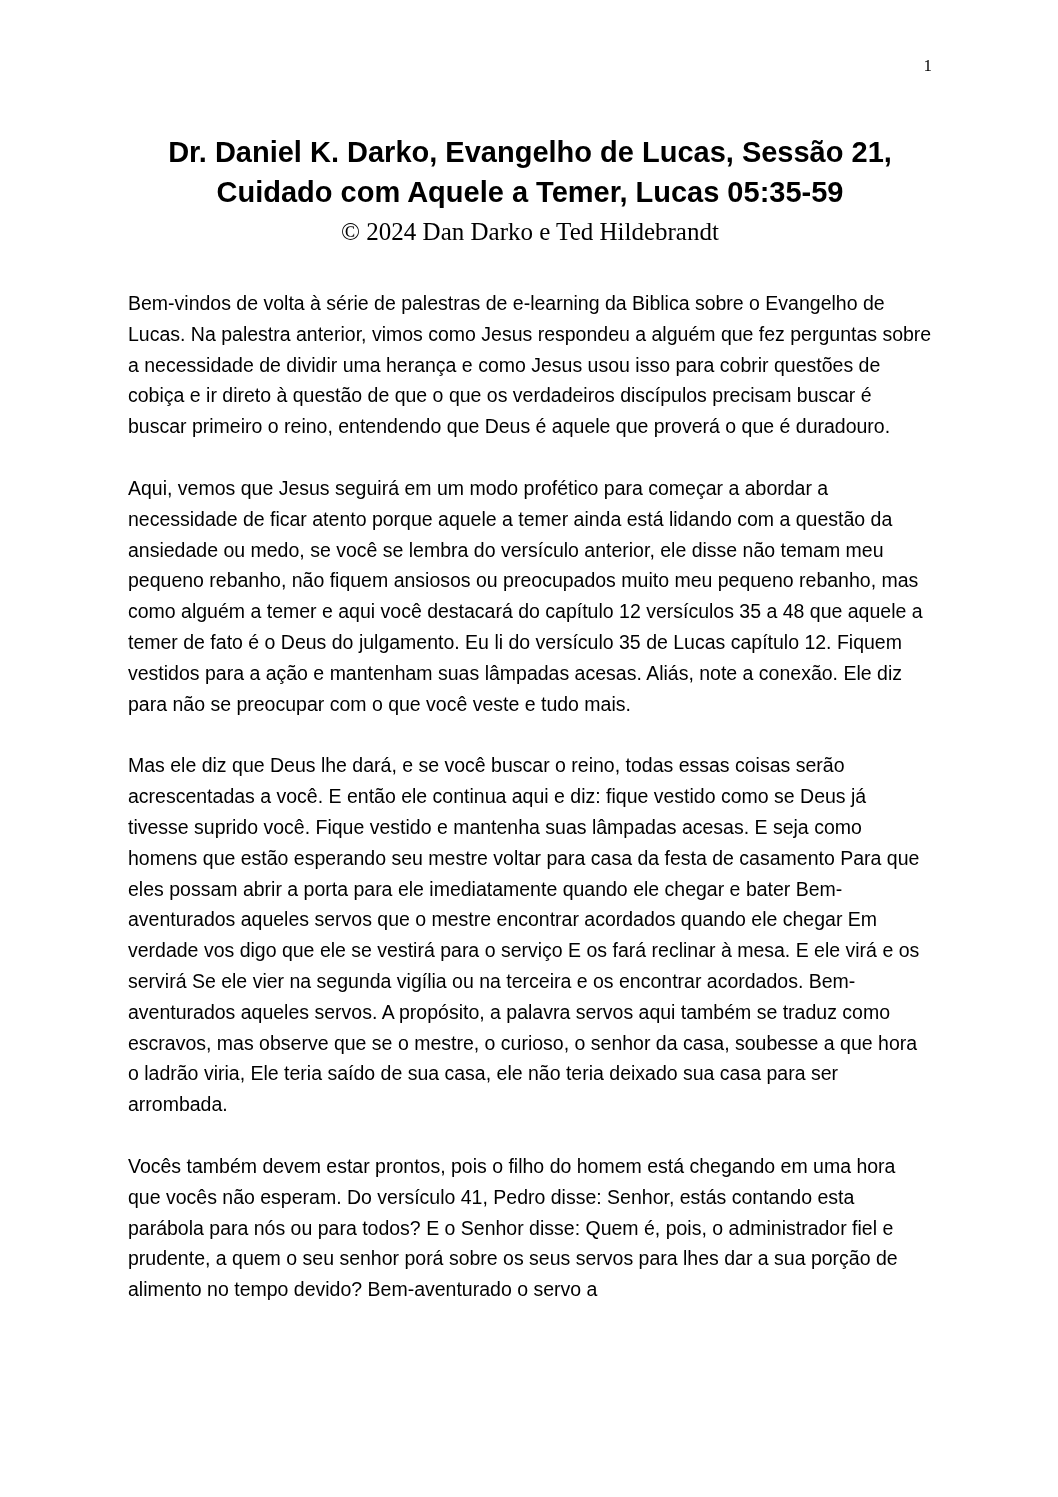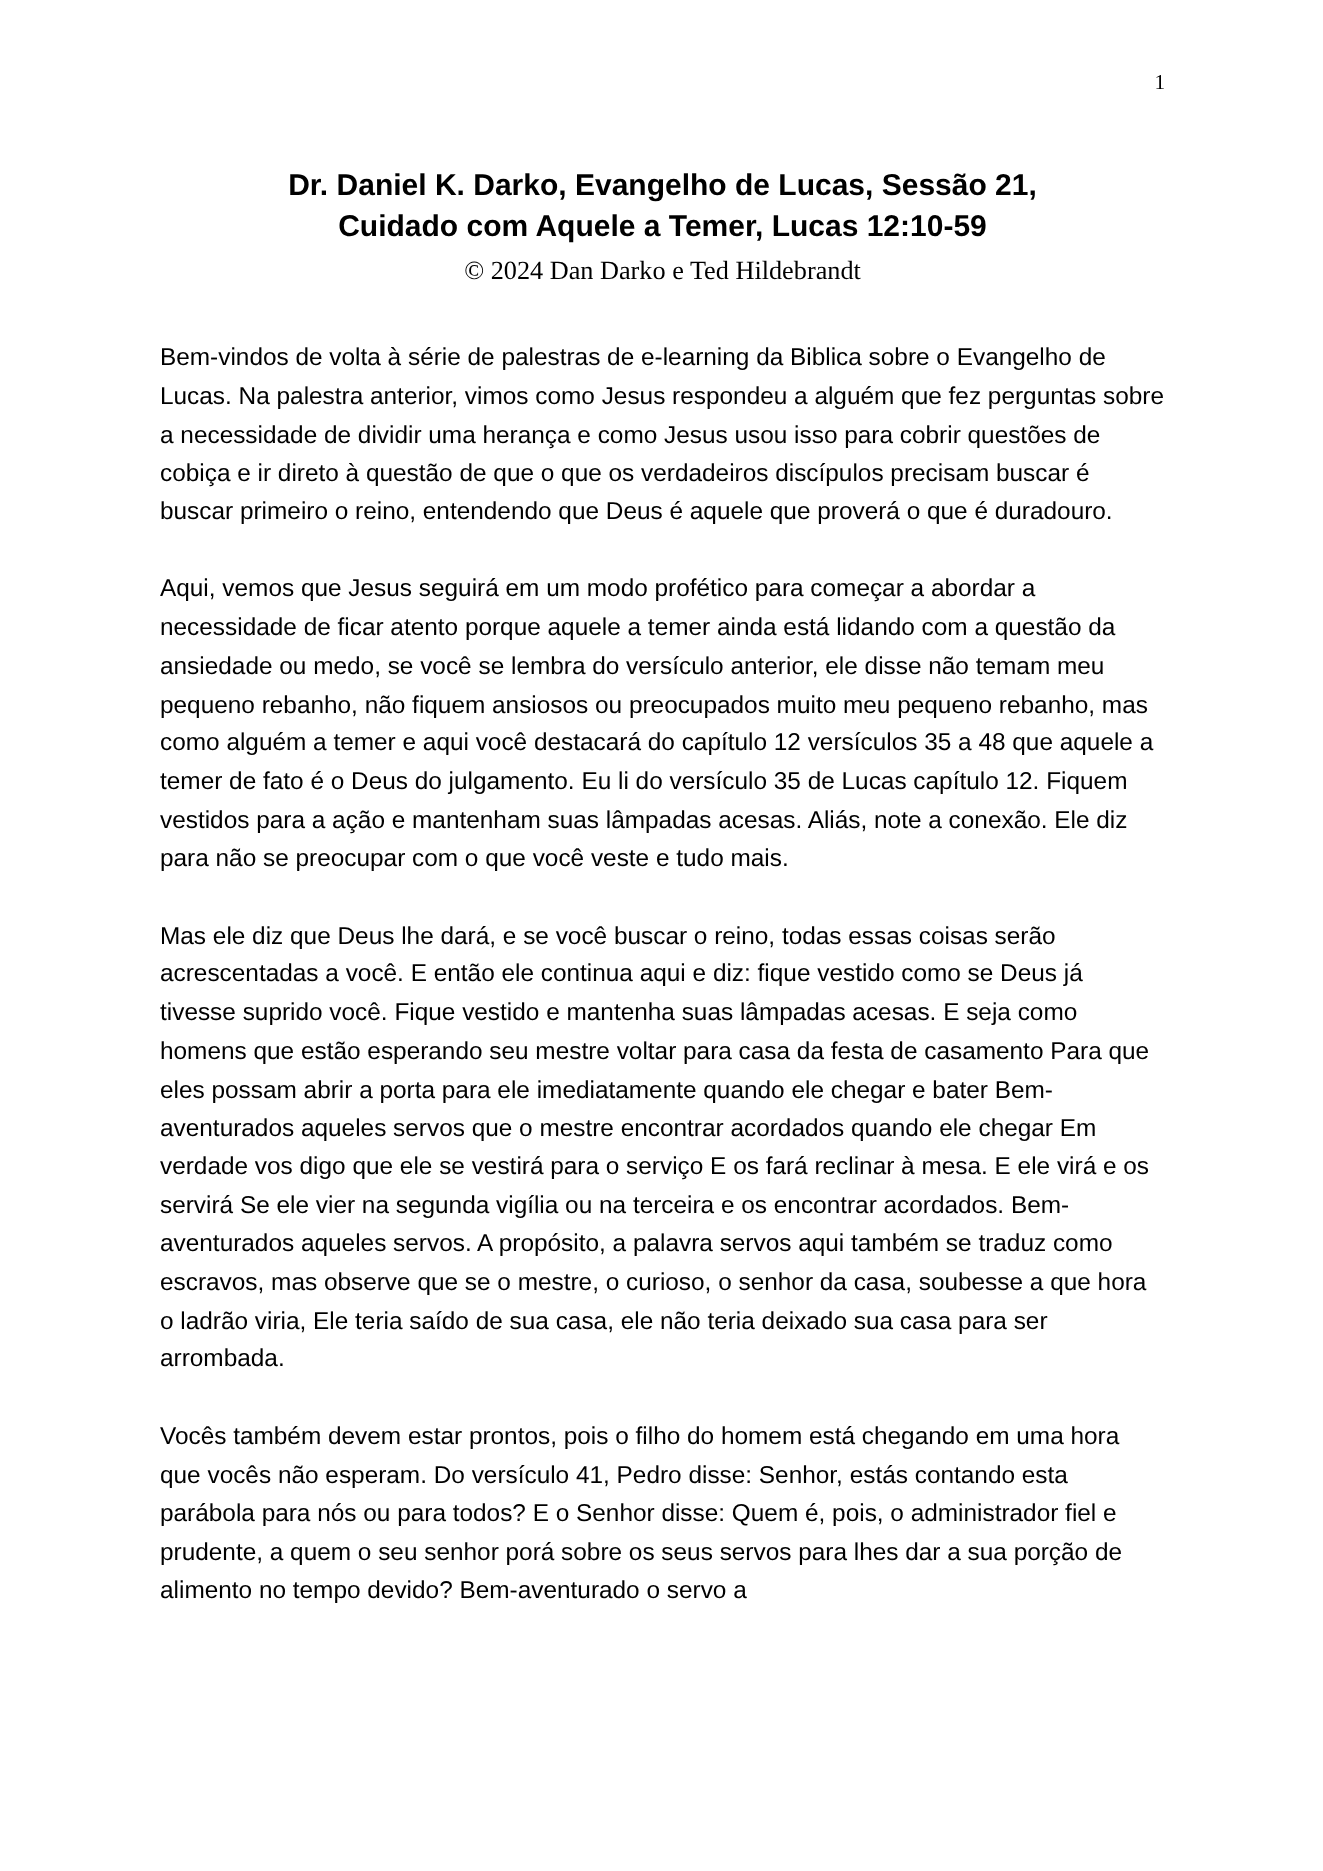--- a/index.html
+++ b/index.html
@@ -26,31 +26,31 @@
     color: #000000;
   }
   .content {
     position: absolute;
     left: 128px;
     top: 132px;
     width: 804px;
   }
   .doc-title {
     margin: 0;
-    font-size: 24px;
+    font-size: 29px;
     font-weight: 700;
     line-height: 1.38;
     text-align: center;
     letter-spacing: 0px;
   }
   .copyright {
     margin: 6px 0 0 0;
     text-align: center;
     font-family: "Liberation Serif", serif;
-    font-size: 21px;
+    font-size: 25px;
     font-weight: 400;
   }
   .body-text {
     margin-top: 42px;
     font-size: 19.5px;
     line-height: 1.58;
     text-align: left;
   }
   .body-text p {
     margin: 0 0 31px 0;
@@ -60,21 +60,21 @@
 <body>
 
 <div class="page">
 
   <div class="page-number">1</div>
 
   <div class="content">
 
     <h1 class="doc-title">
       <span>Dr. Daniel K. Darko, Evangelho de Lucas, Sessão 21,</span><br>
-      <span>Cuidado com Aquele a Temer, Lucas 12:10-59</span>
+      <span>Cuidado com Aquele a Temer, Lucas 05:35-59</span>
     </h1>
 
     <div class="copyright">© 2024 Dan Darko e Ted Hildebrandt</div>
 
     <div class="body-text">
       <p>Bem-vindos de volta à série de palestras de e-learning da Biblica sobre o Evangelho de Lucas. Na palestra anterior, vimos como Jesus respondeu a alguém que fez perguntas sobre a necessidade de dividir uma herança e como Jesus usou isso para cobrir questões de cobiça e ir direto à questão de que o que os verdadeiros discípulos precisam buscar é buscar primeiro o reino, entendendo que Deus é aquele que proverá o que é duradouro.</p>
       <p>Aqui, vemos que Jesus seguirá em um modo profético para começar a abordar a necessidade de ficar atento porque aquele a temer ainda está lidando com a questão da ansiedade ou medo, se você se lembra do versículo anterior, ele disse não temam meu pequeno rebanho, não fiquem ansiosos ou preocupados muito meu pequeno rebanho, mas como alguém a temer e aqui você destacará do capítulo 12 versículos 35 a 48 que aquele a temer de fato é o Deus do julgamento. Eu li do versículo 35 de Lucas capítulo 12. Fiquem vestidos para a ação e mantenham suas lâmpadas acesas. Aliás, note a conexão. Ele diz para não se preocupar com o que você veste e tudo mais.</p>
       <p>Mas ele diz que Deus lhe dará, e se você buscar o reino, todas essas coisas serão acrescentadas a você. E então ele continua aqui e diz: fique vestido como se Deus já tivesse suprido você. Fique vestido e mantenha suas lâmpadas acesas. E seja como homens que estão esperando seu mestre voltar para casa da festa de casamento Para que eles possam abrir a porta para ele imediatamente quando ele chegar e bater Bem-aventurados aqueles servos que o mestre encontrar acordados quando ele chegar Em verdade vos digo que ele se vestirá para o serviço E os fará reclinar à mesa. E ele virá e os servirá Se ele vier na segunda vigília ou na terceira e os encontrar acordados. Bem-aventurados aqueles servos. A propósito, a palavra servos aqui também se traduz como escravos, mas observe que se o mestre, o curioso, o senhor da casa, soubesse a que hora o ladrão viria, Ele teria saído de sua casa, ele não teria deixado sua casa para ser arrombada.</p>
       <p>Vocês também devem estar prontos, pois o filho do homem está chegando em uma hora que vocês não esperam. Do versículo 41, Pedro disse: Senhor, estás contando esta parábola para nós ou para todos? E o Senhor disse: Quem é, pois, o administrador fiel e prudente, a quem o seu senhor porá sobre os seus servos para lhes dar a sua porção de alimento no tempo devido? Bem-aventurado o servo a</p>
     </div>

